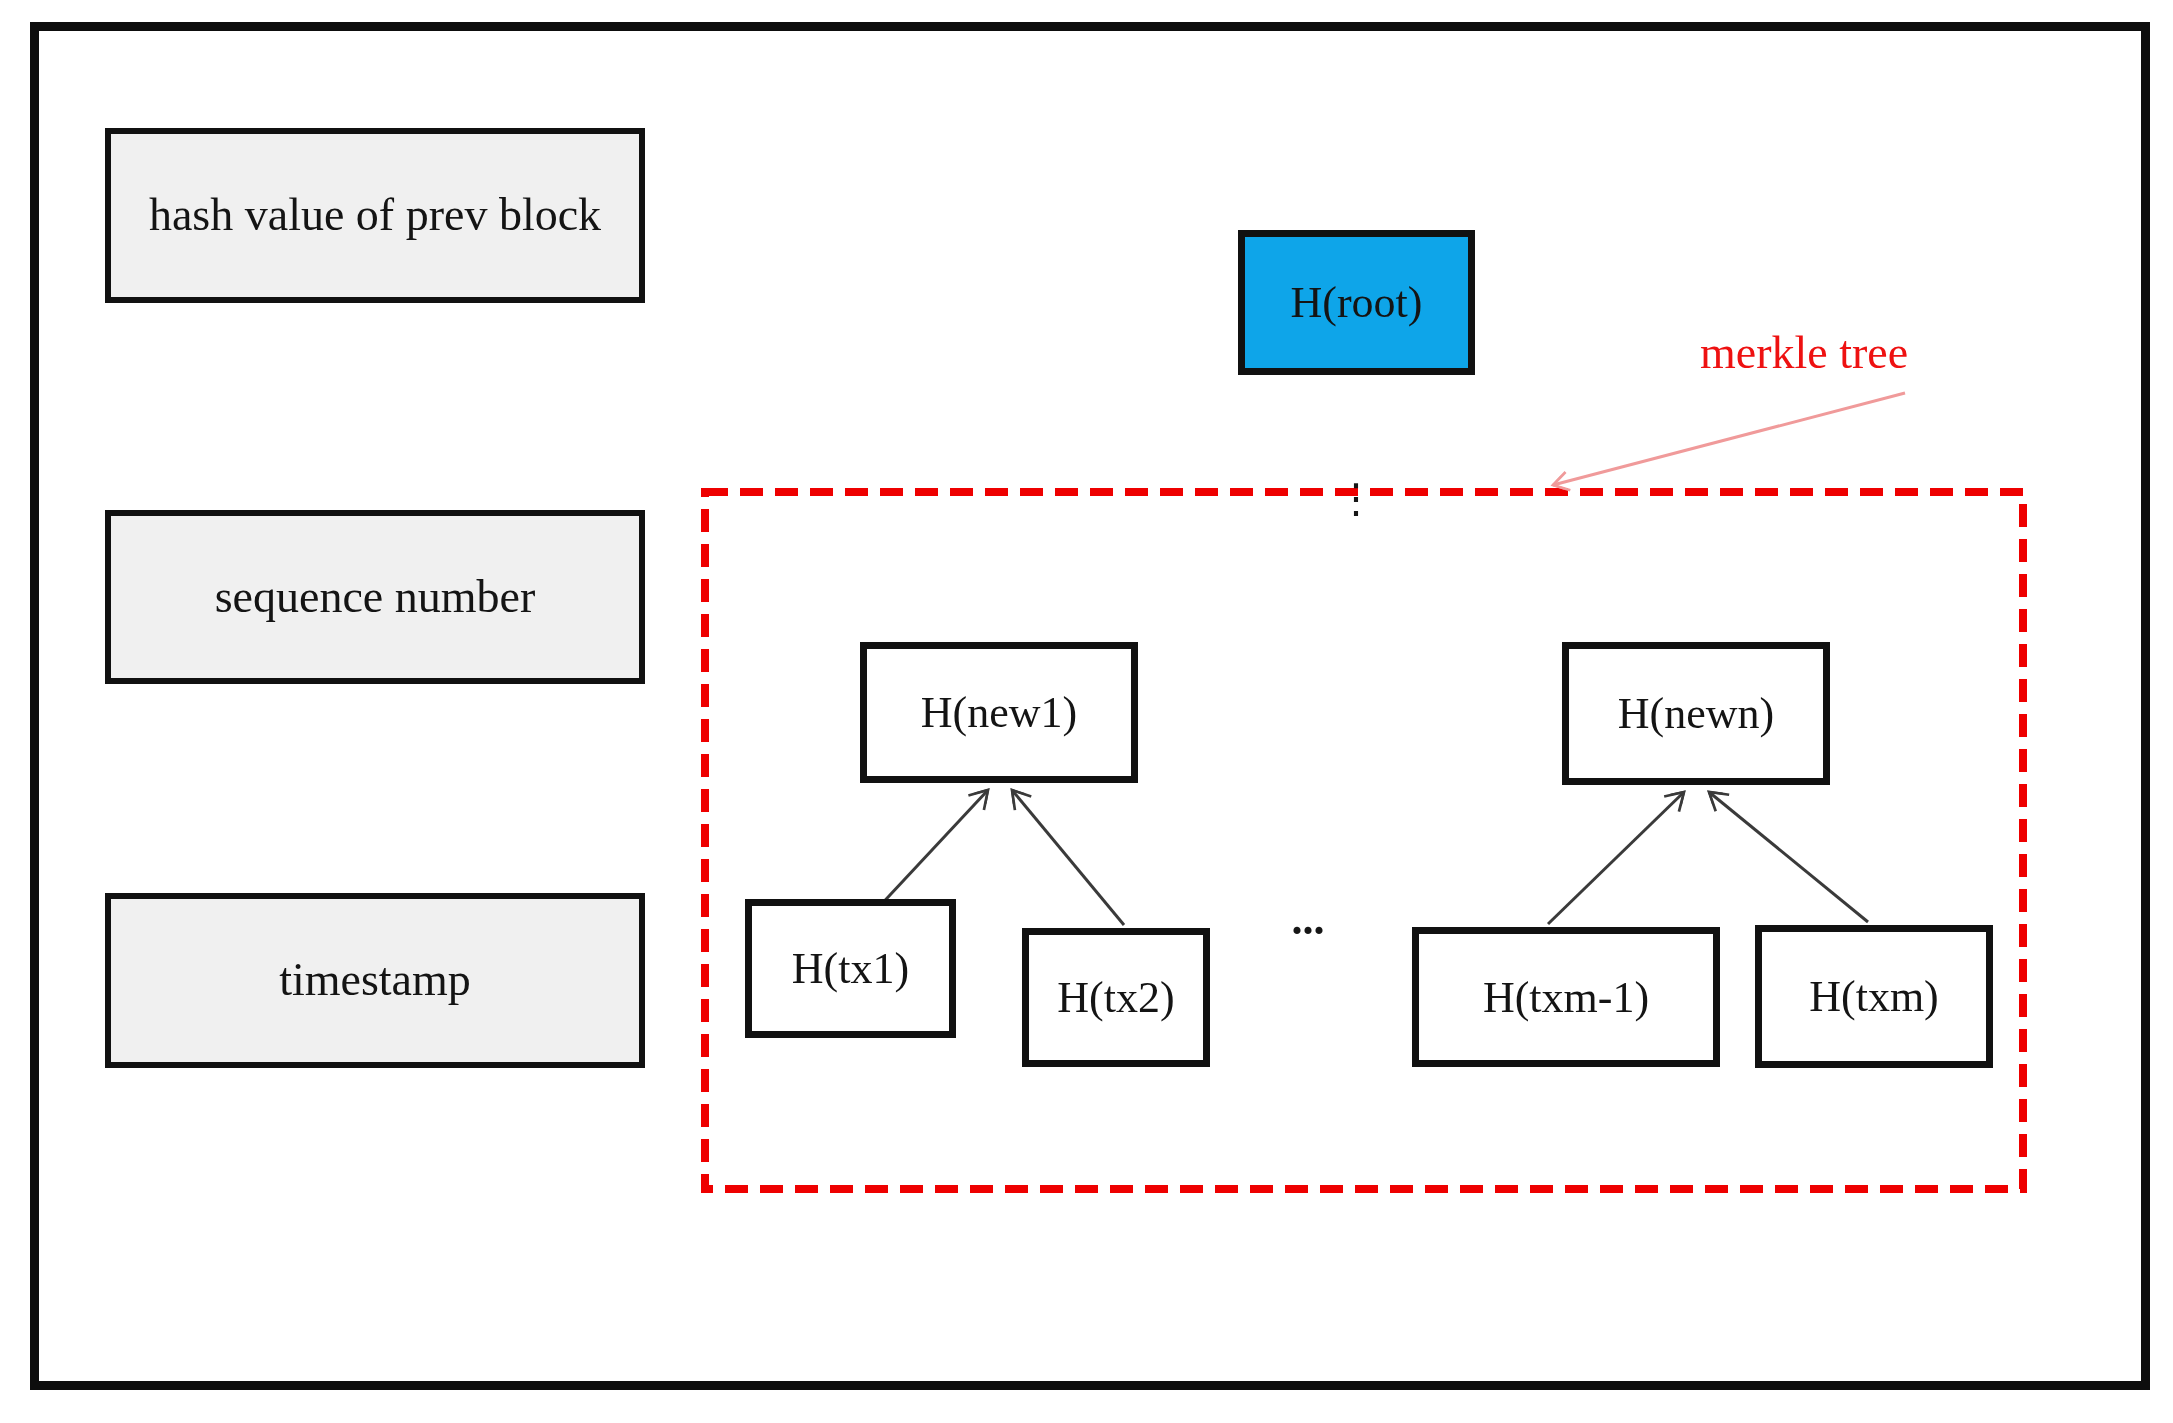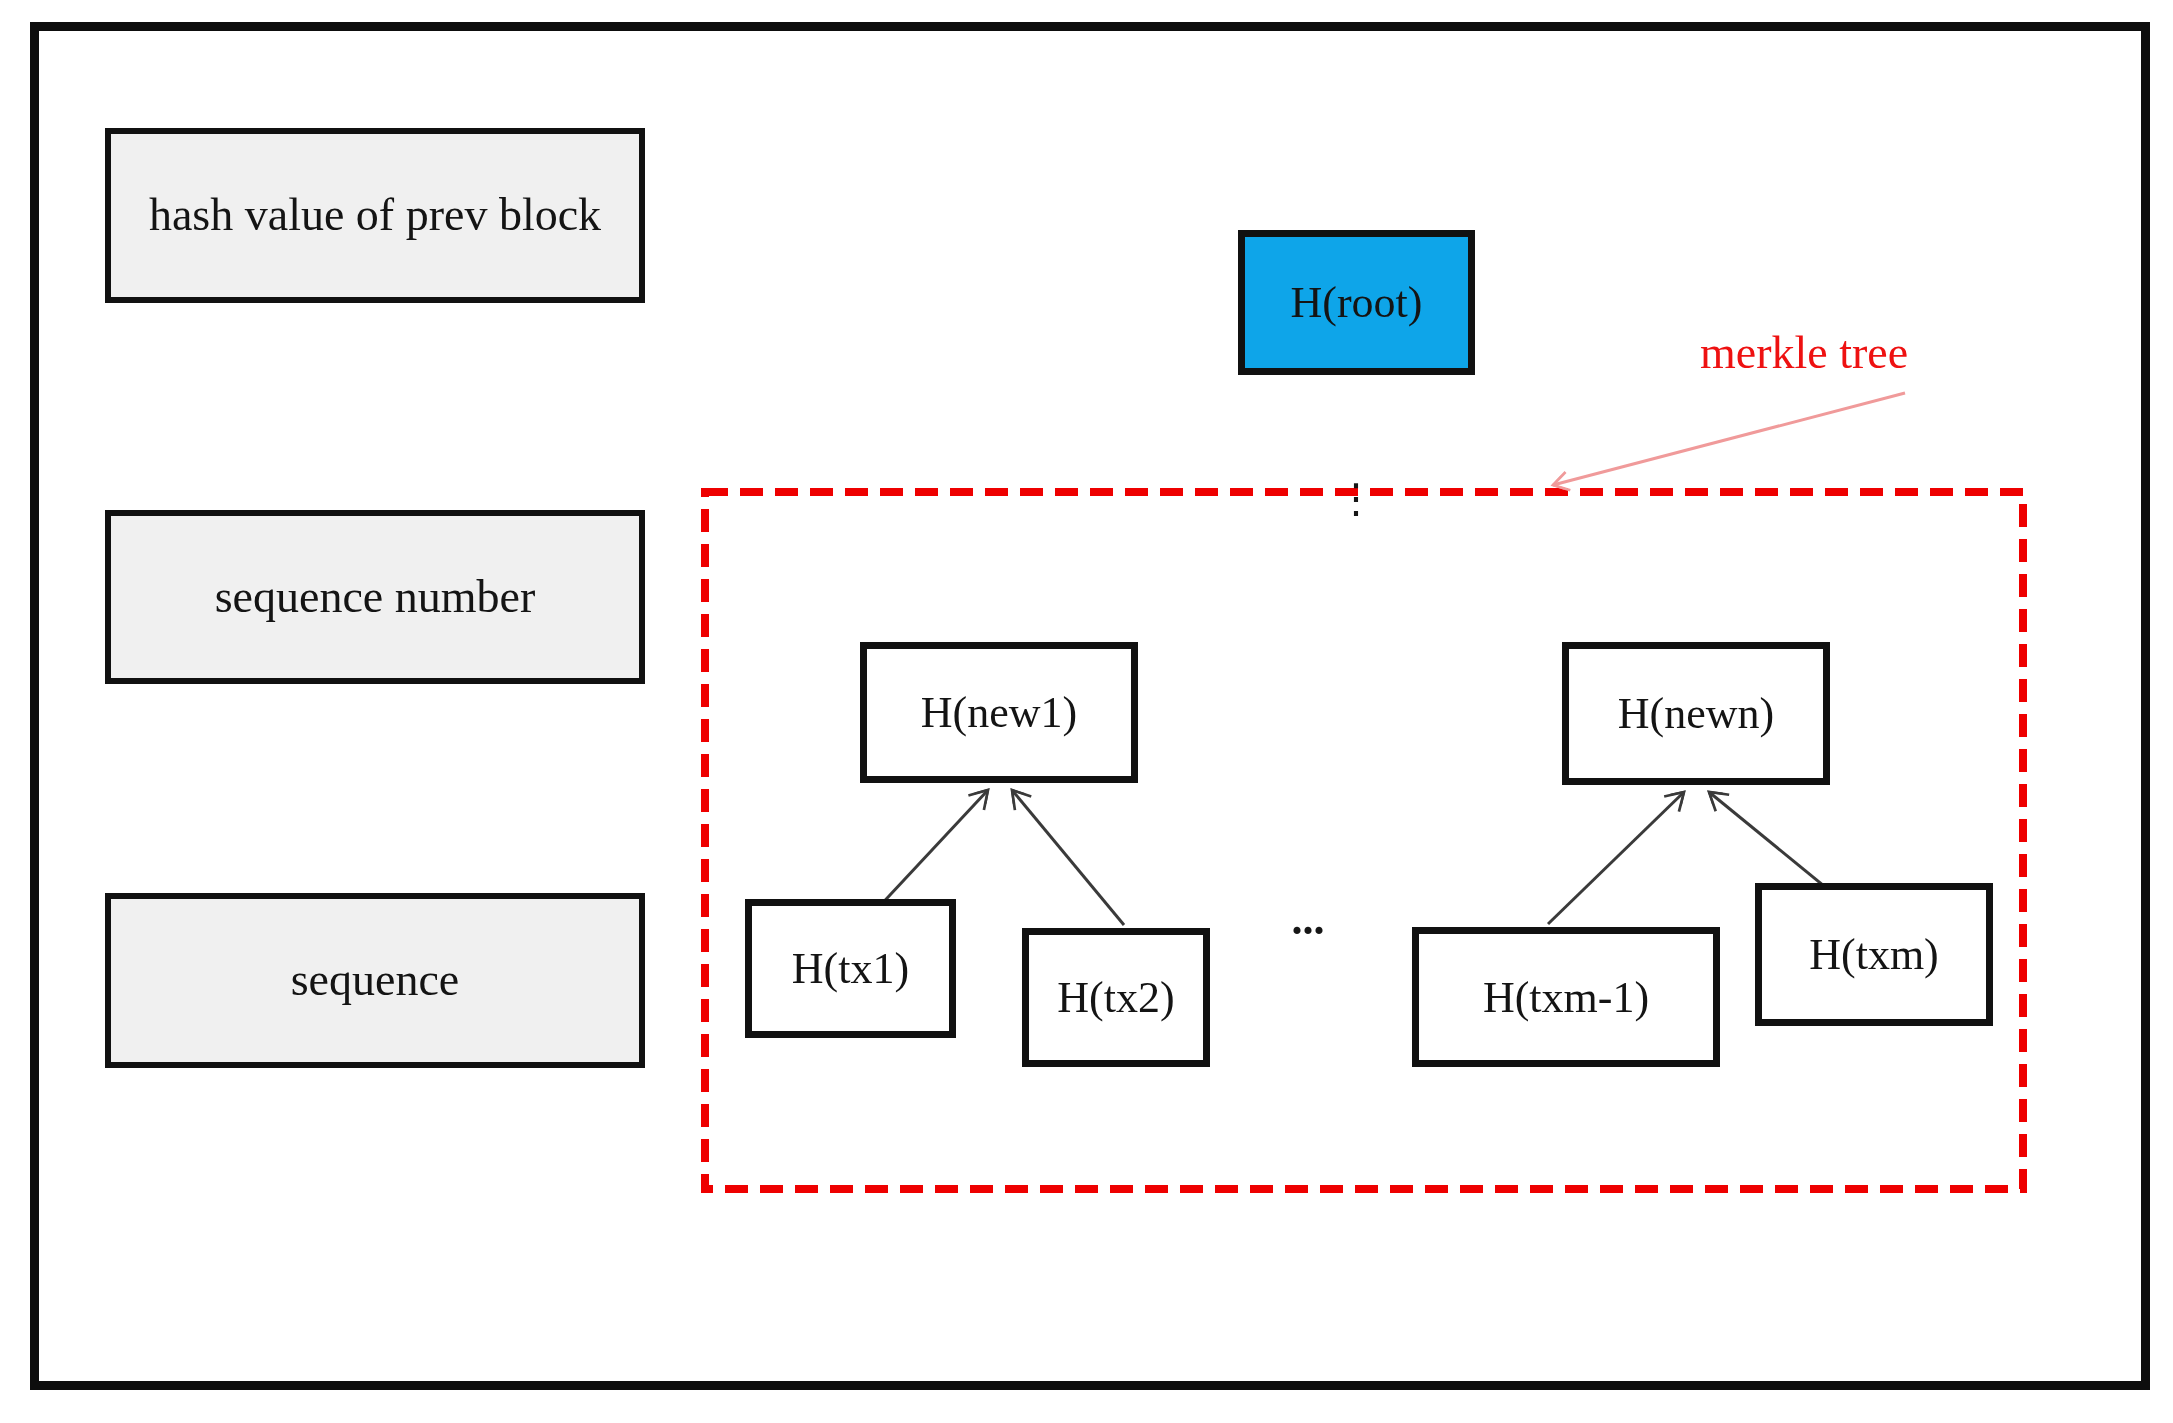--- a/index.html
+++ b/index.html
@@ -43,21 +43,21 @@
   .node-box.gray { background: #0ea5e9; }
   .b1 { left: 105px; top: 128px; width: 540px; height: 175px; }
   .b2 { left: 105px; top: 510px; width: 540px; height: 174px; }
   .b3 { left: 105px; top: 893px; width: 540px; height: 175px; }
   .hroot { left: 1238px; top: 230px; width: 237px; height: 145px; }
   .new1  { left: 860px;  top: 642px; width: 278px; height: 141px; }
   .newn  { left: 1562px; top: 642px; width: 268px; height: 143px; }
   .tx1   { left: 745px;  top: 899px; width: 211px; height: 139px; }
   .tx2   { left: 1022px; top: 928px; width: 188px; height: 139px; }
   .txm1  { left: 1412px; top: 927px; width: 308px; height: 140px; }
-  .txm   { left: 1755px; top: 883px; width: 238px; height: 143px; }
+  .txm   { left: 1755px; top: 925px; width: 238px; height: 143px; }
   .merkle-label {
     position: absolute;
     left: 1700px; top: 326px;
     width: 310px;
     text-align: left;
     font-size: 46px;
     color: #ee1111;
   }
   .v-ellipsis {
     position: absolute;
@@ -93,21 +93,21 @@
 
   <div class="outer-border"></div>
 
   <div class="box field-box b1">
     <span class="wrap">hash value of prev block</span>
   </div>
   <div class="box field-box b2">
     <span class="wrap">sequence number</span>
   </div>
   <div class="box field-box b3">
-    <span class="wrap">sequence</span>
+    <span class="wrap">timestamp</span>
   </div>
 
   <svg class="overlay" viewBox="0 0 2173 1423" xmlns="http://www.w3.org/2000/svg">
     <defs>
       <marker id="mArrow" viewBox="0 0 14 14" refX="11" refY="7" markerWidth="9" markerHeight="9" orient="auto">
         <path d="M2,1.5 L11,7 L2,12.5" fill="none" stroke="#3a3a3a" stroke-width="1.4"></path>
         <path d="M5,3.2 L11,7 L5,10.8" fill="none" stroke="#3a3a3a" stroke-width="1.1"></path>
       </marker>
       <marker id="mArrowPink" viewBox="0 0 14 14" refX="11" refY="7" markerWidth="8" markerHeight="8" orient="auto">
         <path d="M2,1.5 L11,7 L2,12.5" fill="none" stroke="#f09a9a" stroke-width="1.6"></path>

